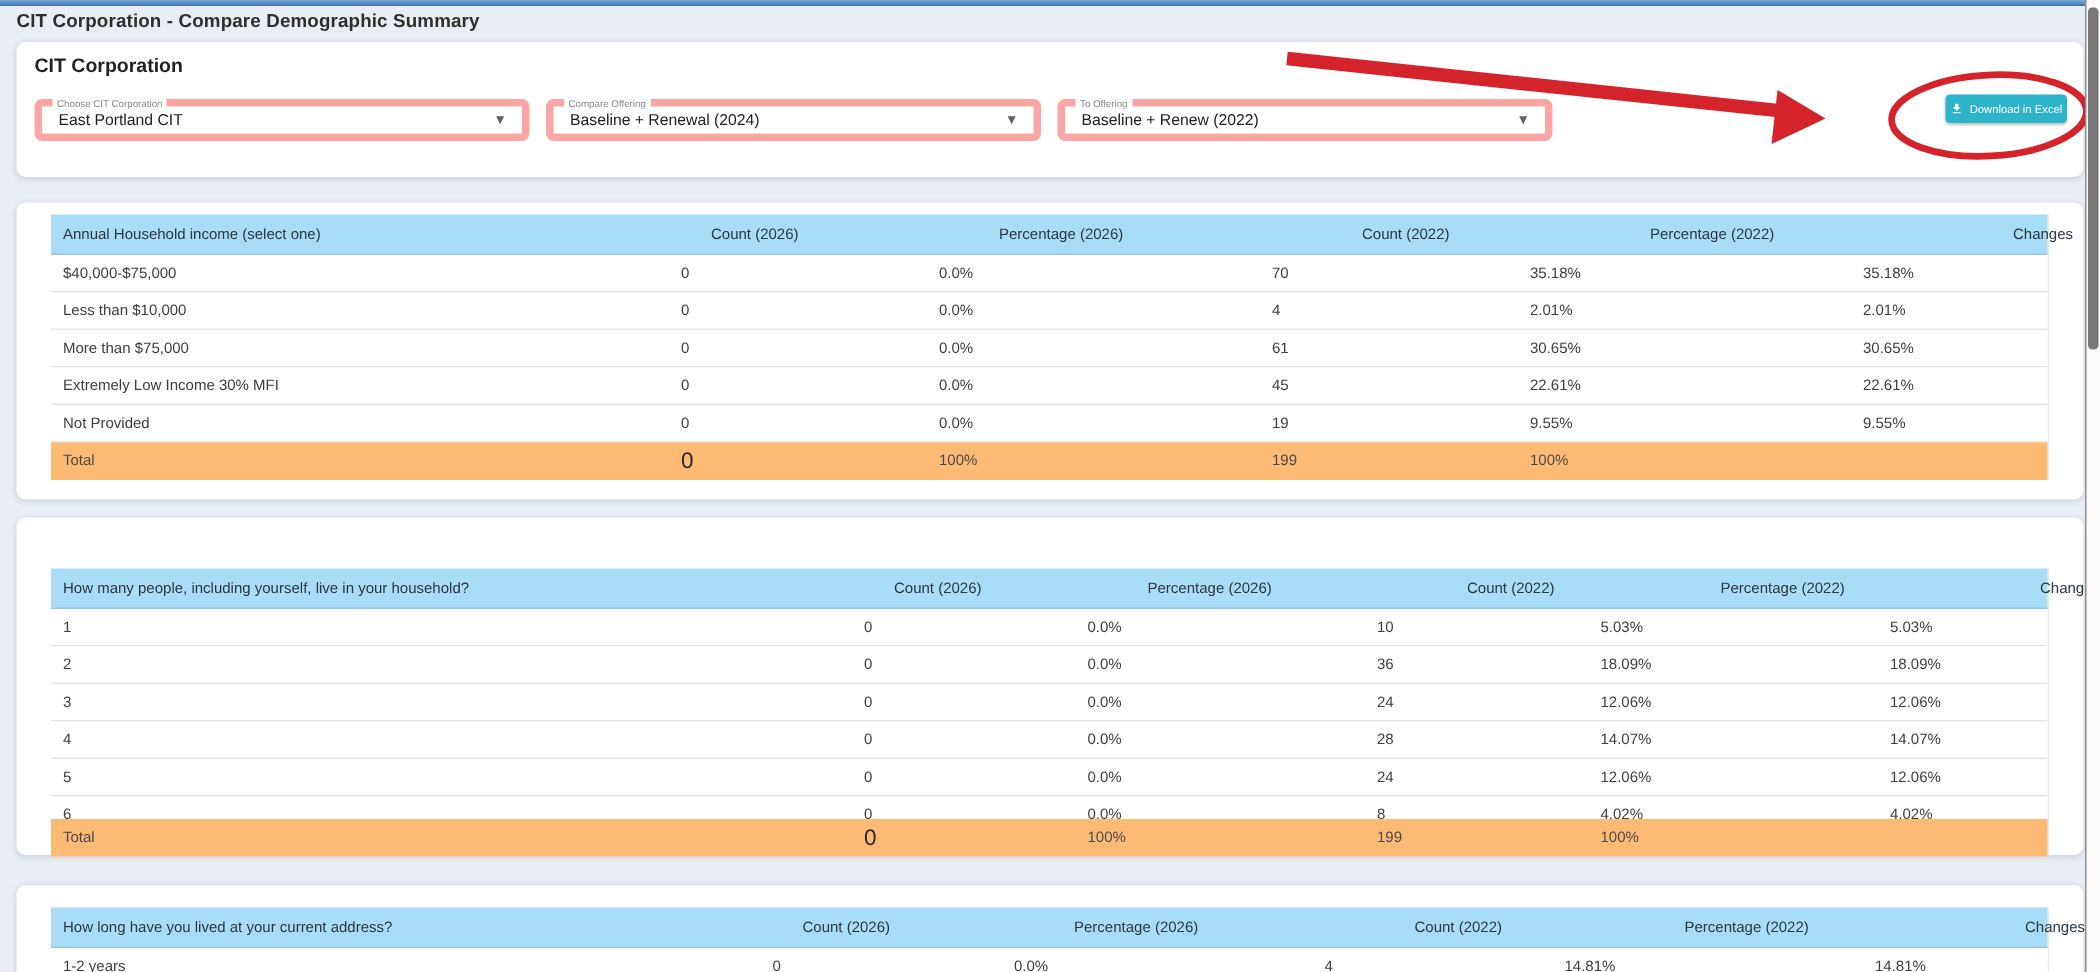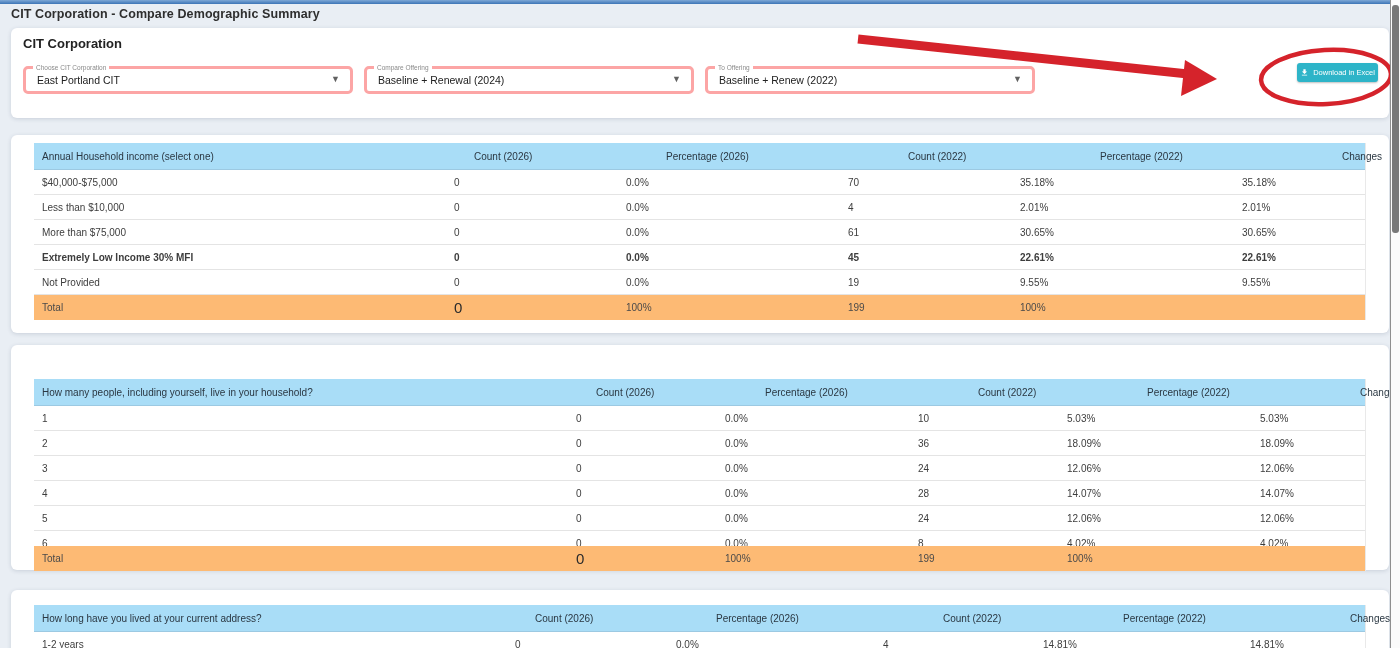--- a/index.html
+++ b/index.html
@@ -26,21 +26,21 @@
     box-shadow:0 1px 4px rgba(30,50,80,.16);
   }
   
   .filters-card { top:28px; height:90px; }
   .filters-heading {
     position:absolute; top:8px; left:12px;
     font-size:13px; font-weight:bold; color:#222;
   }
   .field {
     position:absolute; top:38px; width:330px; height:28px;
-    border:3px solid #fca5a5; border-radius:5px; background:#fff;
+    border:5px solid #fca5a5; border-radius:5px; background:#fff;
     cursor:pointer;
   }
   .field-label {
     position:absolute; top:-5px; left:7px;
     font-size:6.5px; color:#8a8a8a; background:#fff; padding:0 3px;
     white-space:nowrap;
   }
   .field-value {
     position:absolute; left:11px; top:50%; transform:translateY(-50%);
     font-size:10.5px; color:#212121; white-space:nowrap;
@@ -159,21 +159,21 @@
           <div class="tcell">2.01%</div>
         </div>
         <div class="trow tdata" style="grid-template-columns: 412px 172px 222px 172px 222px 132px;">
           <div class="tcell">More than $75,000</div>
           <div class="tcell">0</div>
           <div class="tcell">0.0%</div>
           <div class="tcell">61</div>
           <div class="tcell">30.65%</div>
           <div class="tcell">30.65%</div>
         </div>
-        <div class="trow tdata" style="grid-template-columns: 412px 172px 222px 172px 222px 132px; font-weight: bold;">
+        <div class="trow tdata" style="grid-template-columns: 412px 172px 222px 172px 222px 132px;">
           <div class="tcell">Extremely Low Income 30% MFI</div>
           <div class="tcell">0</div>
           <div class="tcell">0.0%</div>
           <div class="tcell">45</div>
           <div class="tcell">22.61%</div>
           <div class="tcell">22.61%</div>
         </div>
         <div class="trow tdata" style="grid-template-columns: 412px 172px 222px 172px 222px 132px;">
           <div class="tcell">Not Provided</div>
           <div class="tcell">0</div>

